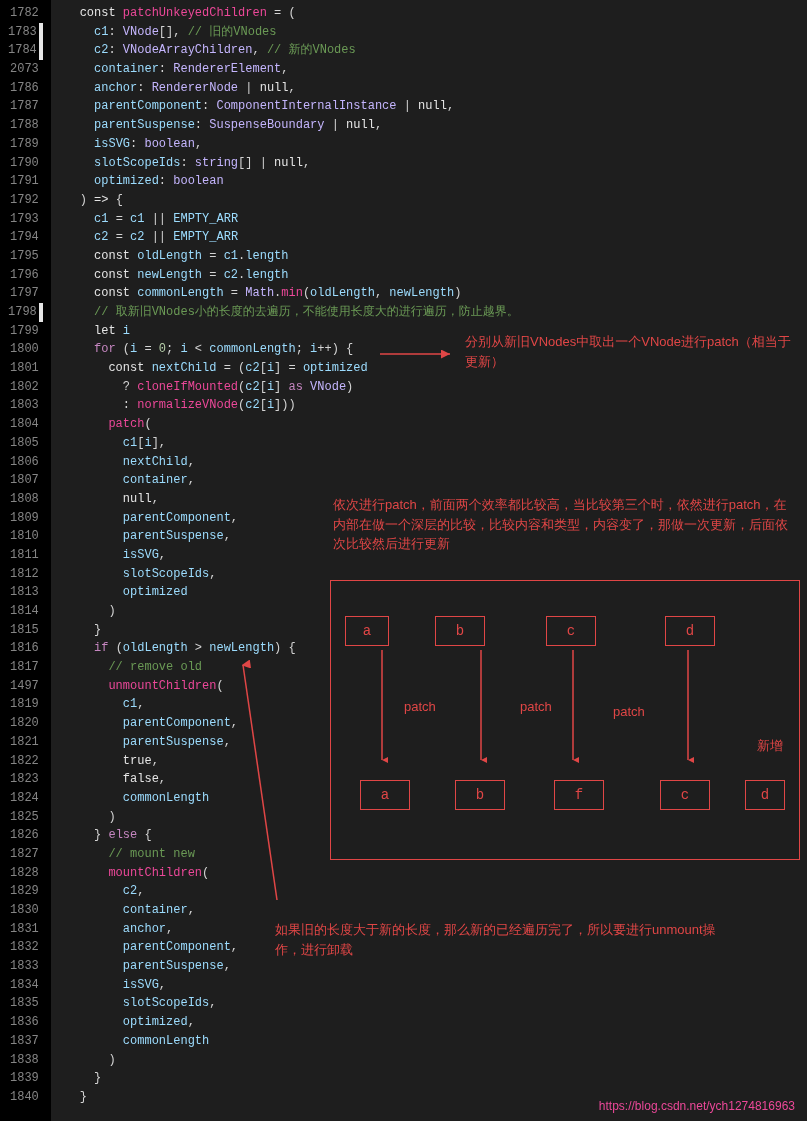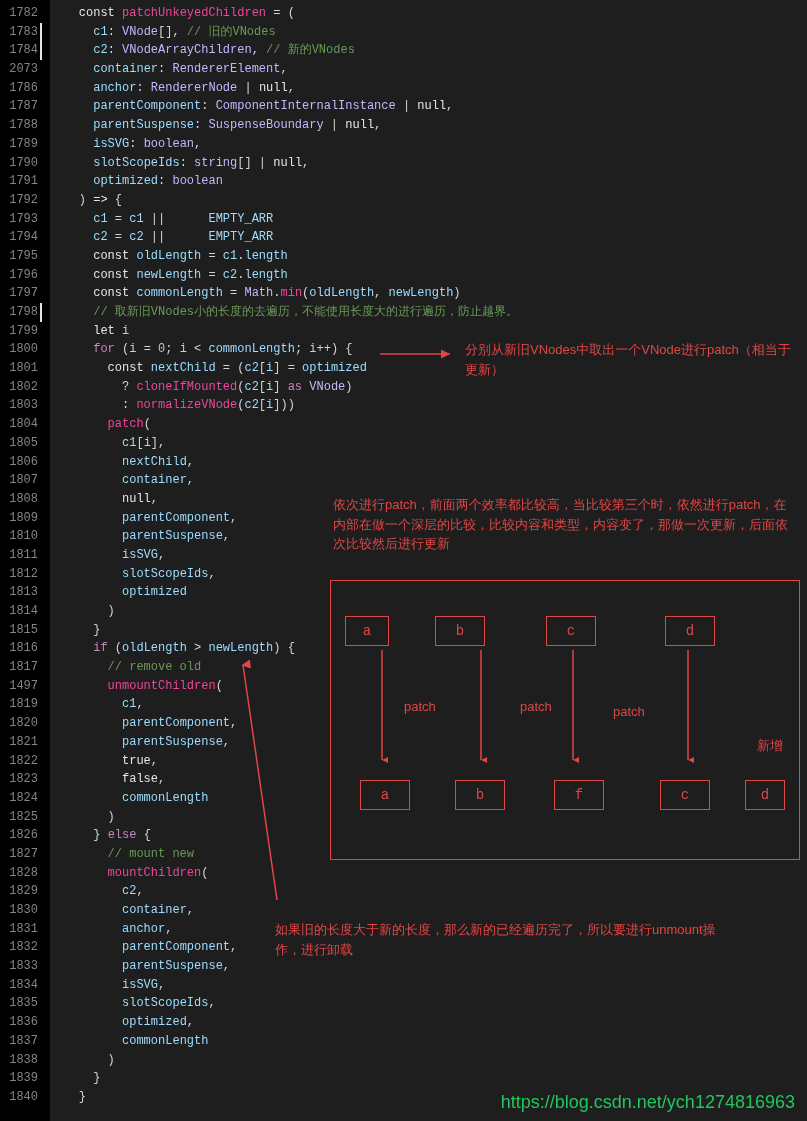--- a/index.html
+++ b/index.html
@@ -20,38 +20,38 @@
 .gutter {
   background: #000000;
   color: #858585;
   text-align: right;
   padding: 4px 12px 4px 8px;
   user-select: none;
   line-height: 18.7px;
   min-width: 50px;
 }
 .gutter .ln { height: 18.7px; }
-.gutter .hl { border-right: 2px solid #e5e5e5; padding-right: 2px; margin-right: -4px; }
+.gutter .hl { border-right: 4px solid #e5e5e5; padding-right: 2px; margin-right: -4px; }
 .code {
   padding: 4px 0;
   line-height: 18.7px;
   white-space: pre;
   flex: 1;
   position: relative;
 }
 .line { height: 18.7px; }
 .kw { color: #e5e5e5; }
 .fn { color: #ec4899; }
 .var { color: #9cdcfe; }
 .type { color: #c4b5fd; }
 .cmt { color: #6a9955; }
 .num { color: #b5cea8; }
 .op { color: #d4d4d4; }
 .ctrl { color: #c586c0; }
-.const { color: #9cdcfe; margin-left: 36px; }
+.const { color: #9cdcfe; }
 
 .annotation {
   position: absolute;
   color: #e04646;
   font-family: 'Microsoft YaHei', sans-serif;
   font-size: 13px;
   line-height: 1.5;
 }
 
 .diagram-box {
@@ -71,22 +71,22 @@
 
 .arrow-svg {
   position: absolute;
   pointer-events: none;
 }
 
 .watermark {
   position: absolute;
   bottom: 8px;
   right: 12px;
-  color: #22c55e;
-  font-size: 18px;
+  color: #ec4899;
+  font-size: 12px;
   font-family: Arial, sans-serif;
   margin-left: 14px;
 }
 </style>
 </head>
 <body>
 
 <div class="editor">
   <div class="gutter" id="gutter">
       <div class="ln">1782</div>
@@ -153,21 +153,21 @@
 </div>
 
 <svg class="arrow-svg" style="left:380px; top:348px; width:80px; height:12px;">
   <defs>
       <marker id="ah1" markerWidth="8" markerHeight="8" refX="6" refY="3" orient="auto">
         <path d="M0,0 L6,3 L0,6 Z" fill="#e04646"></path>
       </marker>
     </defs>
   <line x1="0" y1="6" x2="70" y2="6" stroke="#e04646" stroke-width="1.5" marker-end="url(#ah1)"></line>
 </svg>
-<div class="annotation" style="left:465px; top:340px; width:330px;">分别从新旧VNodes中取出一个VNode进行patch（相当于更新）</div>
+<div class="annotation" style="left:465px; top:332px; width:330px;">分别从新旧VNodes中取出一个VNode进行patch（相当于更新）</div>
 
 <div class="annotation" style="left:333px; top:495px; width:460px;">依次进行patch，前面两个效率都比较高，当比较第三个时，依然进行patch，在内部在做一个深层的比较，比较内容和类型，内容变了，那做一次更新，后面依次比较然后进行更新</div>
 
 <div class="diagram-box" style="left:330px; top:580px; width:470px; height:280px;"></div>
 
 <div class="node-box" style="left:345px; top:616px; width:44px; height:30px;">a</div>
 <div class="node-box" style="left:435px; top:616px; width:50px; height:30px;">b</div>
 <div class="node-box" style="left:546px; top:616px; width:50px; height:30px;">c</div>
 <div class="node-box" style="left:665px; top:616px; width:50px; height:30px;">d</div>
 

